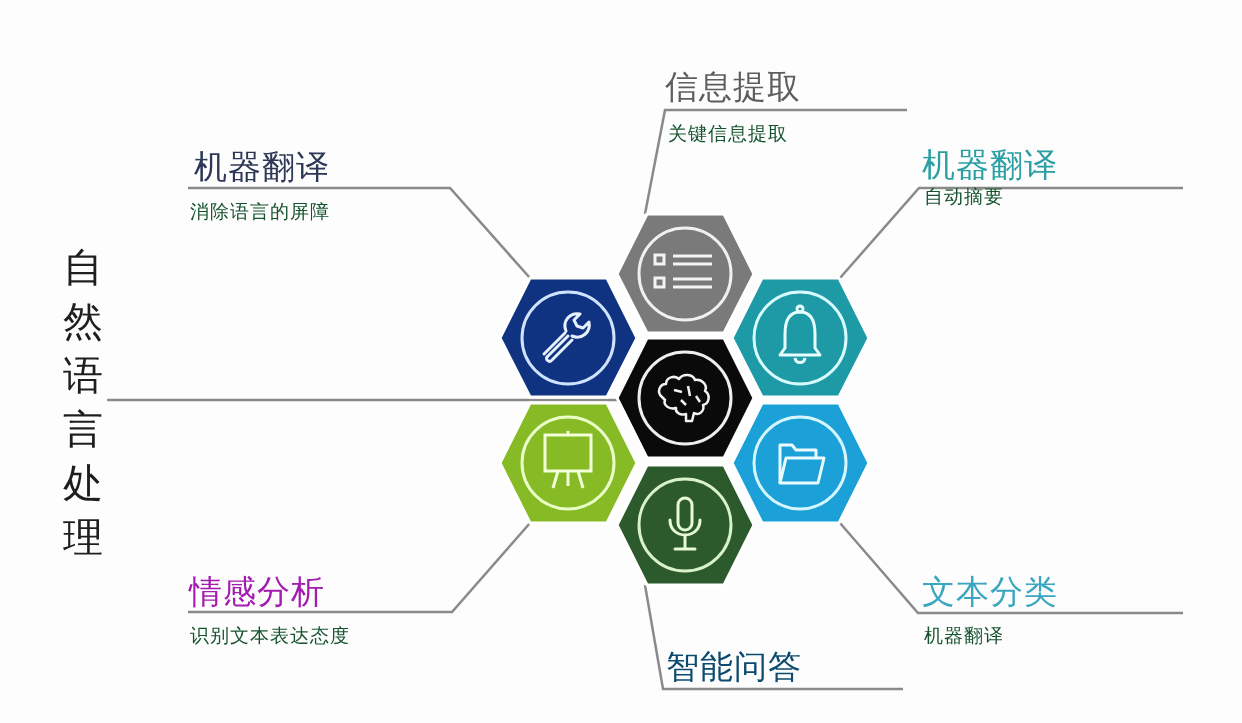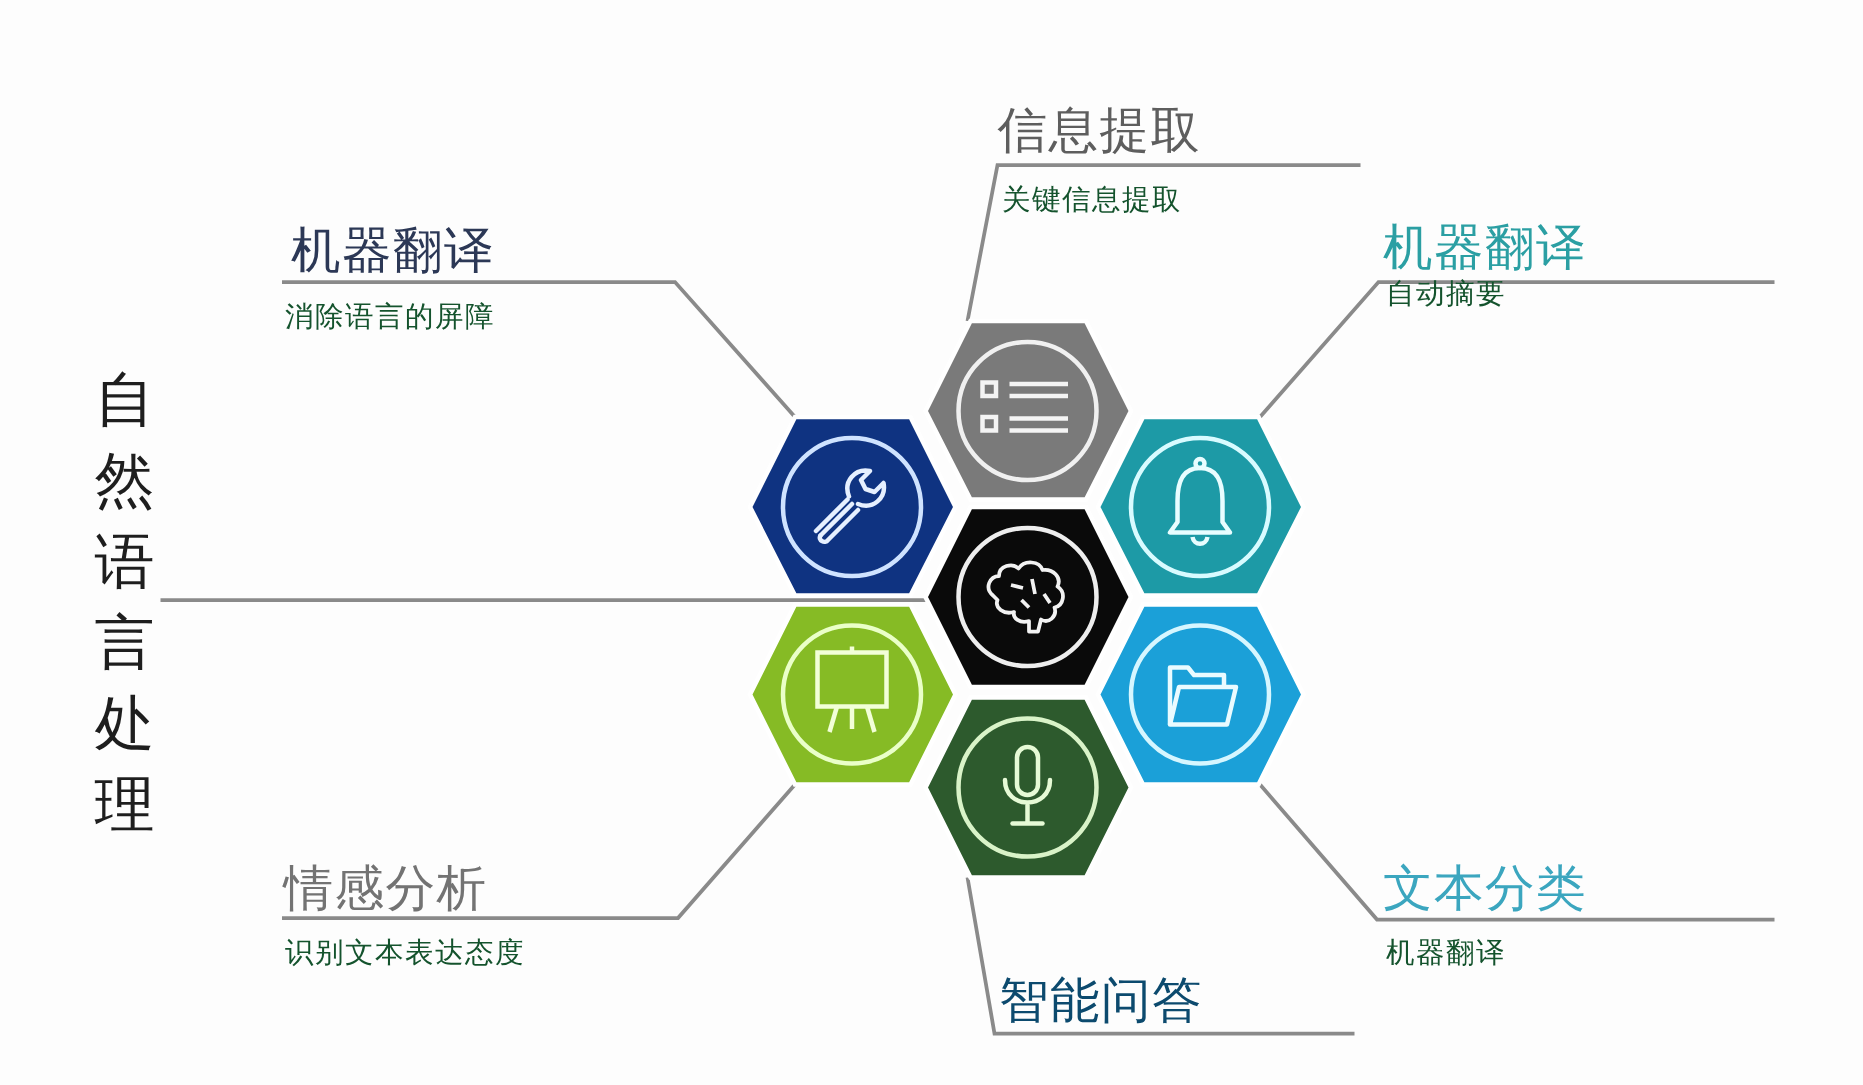--- a/index.html
+++ b/index.html
@@ -120,20 +120,20 @@
 
   <div class="lbl title" style="left:194px;top:148px;color:#2c3856">机器翻译</div>
   <div class="lbl sub" style="left:190px;top:199px">消除语言的屏障</div>
 
   <div class="lbl title" style="left:665px;top:68px;color:#5e5e5e">信息提取</div>
   <div class="lbl sub" style="left:668px;top:121px">关键信息提取</div>
 
   <div class="lbl title" style="left:922px;top:146px;color:#2b9fa3">机器翻译</div>
   <div class="lbl sub" style="left:924px;top:184px">自动摘要</div>
 
-  <div class="lbl title" style="left:189px;top:573px;color:#737373">情感分析</div>
+  <div class="lbl title" style="left:189px;top:573px;color:#a21caf">情感分析</div>
   <div class="lbl sub" style="left:190px;top:623px">识别文本表达态度</div>
 
   <div class="lbl title" style="left:922px;top:573px;color:#3ba6bf">文本分类</div>
   <div class="lbl sub" style="left:924px;top:623px">机器翻译</div>
 
   <div class="lbl title" style="left:666px;top:648px;color:#0c4a6e">智能问答</div>
 </div>
 
 </body></html>

